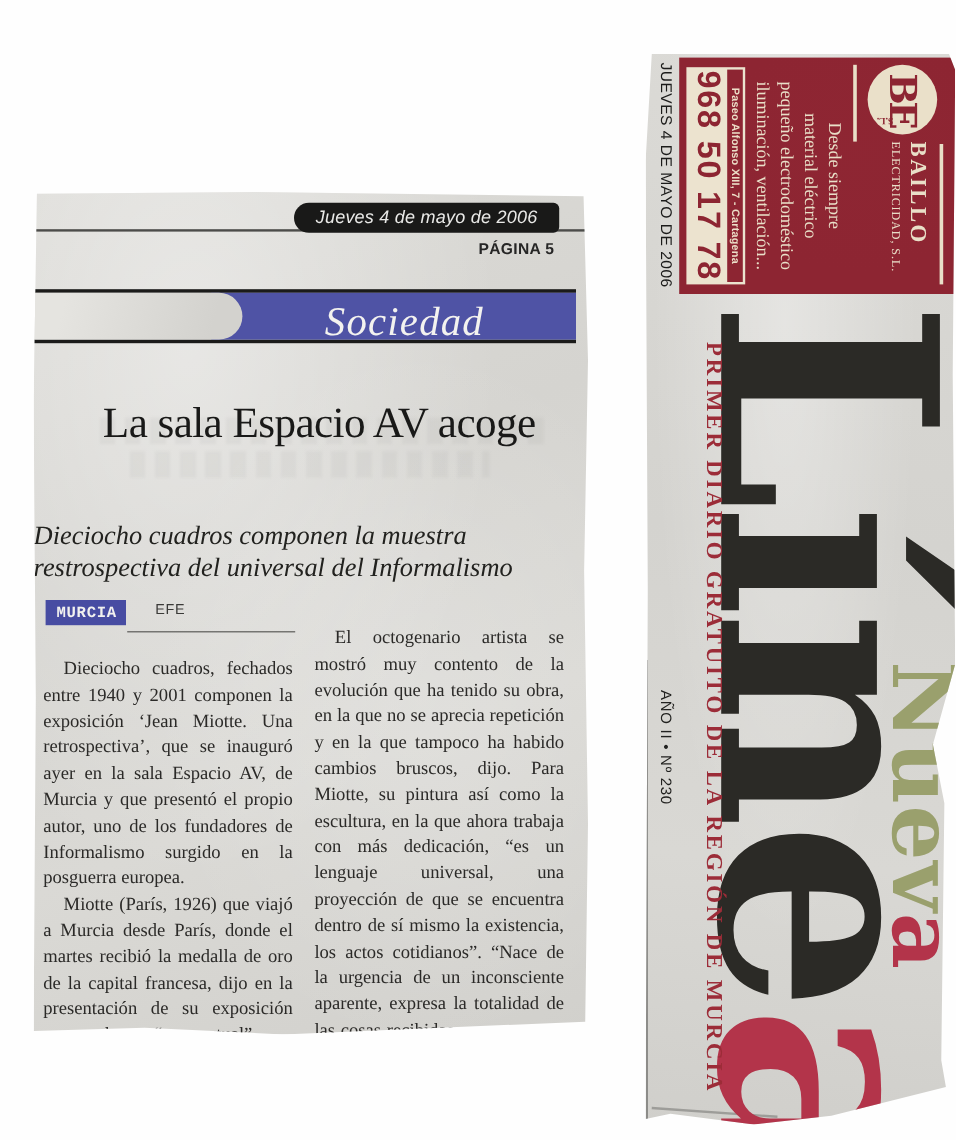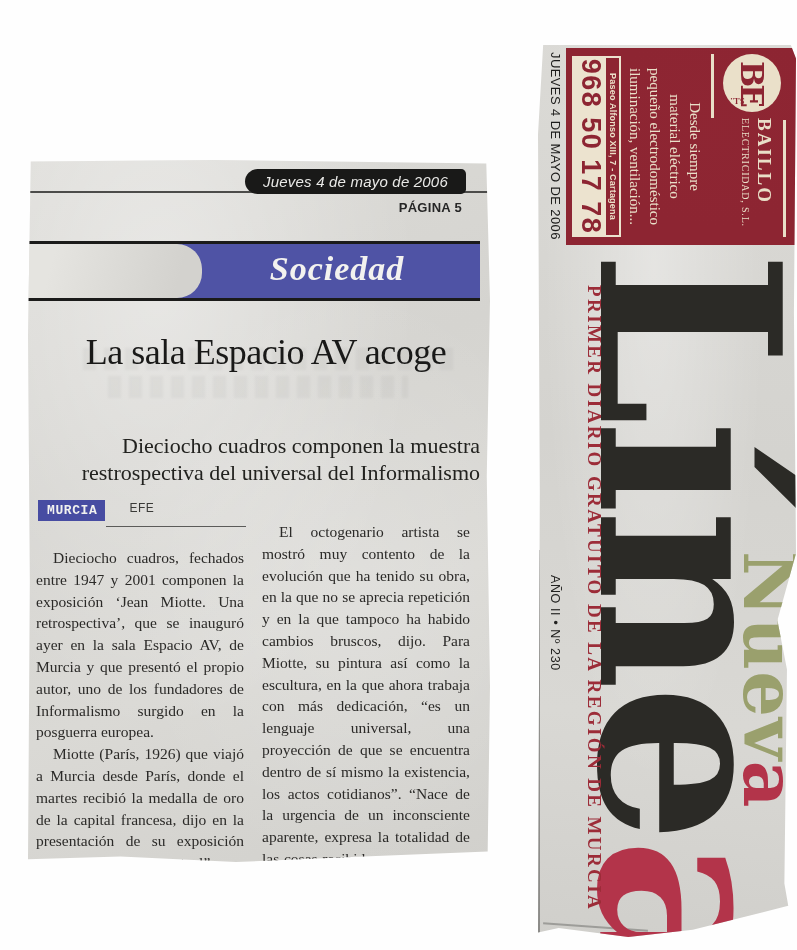--- a/index.html
+++ b/index.html
@@ -24,39 +24,39 @@
     position:absolute; left:217px; top:9px; width:221px; height:25px;
     background:#191918; border-radius:13px 5px 5px 13px;
     color:#e9e9e7; font-family:"Liberation Sans", sans-serif; font-style:italic;
     font-size:15px; line-height:25px; text-align:center; letter-spacing:.2px; z-index:4;
   }
   .page-num {
     position:absolute; right:28px; top:40px; color:#262626;
     font-family:"Liberation Sans", sans-serif; font-weight:bold; font-size:13px;
     letter-spacing:.3px;
   }
-  .section-band { position:absolute; left:0; top:81px; width:452px; height:60px;
-    border-top:3px solid #1b1b1a; border-bottom:3px solid #1b1b1a;font-weight:bold; }
+  .section-band { position:absolute; left:0; top:81px; width:452px; height:45px;
+    border-top:3px solid #1b1b1a; border-bottom:3px solid #1b1b1a; }
   .band-blue { position:absolute; left:148px; right:0; top:0; bottom:0; background:#4f53a5; }
   .band-cap  { position:absolute; left:0; top:0; bottom:0; width:174px;
     background:linear-gradient(105deg,#e5e4e0 15%,#d3d2ce 85%);
     border-radius:0 25px 25px 0; z-index:2; }
   .band-text { position:absolute; left:174px; right:8px; top:0; bottom:0; z-index:3;
     color:#f3f2ef; font-style:italic; font-size:34px; line-height:49px; text-align:center;
     letter-spacing:1px; }
   .ghost { position:absolute; left:55px; width:370px; height:22px; opacity:.5;
     background:repeating-linear-gradient(90deg, rgba(125,125,122,.14) 0 13px, transparent 13px 21px);
     filter:blur(1.5px); }
   .ghost.g1 { top:188px; } .ghost.g2 { top:216px; width:300px; left:80px; }
   .headline { position:absolute; left:22px; top:168px; width:432px; color:#191918;
     font-weight:400; }
   .headline .hl { display:block; white-space:nowrap; font-size:36px; line-height:48px;
     letter-spacing:-0.5px;text-align:center; }
-  .subhead { position:absolute; left:0; top:272px; width:452px; text-align:right;
-    color:#22221f; }
+  .subhead { position:absolute; left:0; top:272px; width:452px; text-align:left;
+    font-style:italic; color:#22221f; }
   .subhead .sh { display:block; white-space:nowrap; font-size:22px; line-height:27px; }
   .byline { position:absolute; left:10px; top:340px; height:22px; }
   .byline .loc { display:inline-block; background:#474ca2; color:#f1f1ef;
     font-family:Liberation Mono, monospace; font-weight:bold; font-size:13px;
     padding:3px 8px 3px 9px; letter-spacing:.6px; }
   .byline .agency { display:inline-block; margin-left:20px; color:#3a3a38;
     font-family:"Liberation Sans", sans-serif; font-size:12px; letter-spacing:.5px;
     vertical-align:2px; }
   .byline-rule { position:absolute; left:78px; top:366px; width:140px; height:1px;
     background:#5b5b59; }
@@ -158,21 +158,21 @@
       <span class="sh">restrospectiva del universal del Informalismo</span>
     </div>
 
     <div class="byline">
       <span class="loc">MURCIA</span>
       <span class="agency">EFE</span>
     </div>
     <div class="byline-rule"></div>
 
     <div class="col col1">
-      <p>Dieciocho cuadros, fechados entre 1947 y 2001 componen la exposición ‘Jean Miotte. Una retrospectiva’, que se inauguró ayer en la sala Espacio AV, de Murcia y que presentó el propio autor, uno de los fundadores de Informalismo surgido en la posguerra europea.</p>
+      <p>Dieciocho cuadros, fechados entre 1940 y 2001 componen la exposición ‘Jean Miotte. Una retrospectiva’, que se inauguró ayer en la sala Espacio AV, de Murcia y que presentó el propio autor, uno de los fundadores de Informalismo surgido en la posguerra europea.</p>
       <p>Miotte (París, 1926) que viajó a Murcia desde París, donde el martes recibió la medalla de oro de la capital francesa, dijo en la presentación de su exposición que su obra es “muy actual”.</p>
     </div>
     <div class="col col2">
       <p>El octogenario artista se mostró muy contento de la evolución que ha tenido su obra, en la que no se aprecia repetición y en la que tampoco ha habido cambios bruscos, dijo. Para Miotte, su pintura así como la escultura, en la que ahora trabaja con más dedicación, “es un lenguaje universal, una proyección de que se encuentra dentro de sí mismo la existencia, los actos cotidianos”. “Nace de la urgencia de un inconsciente aparente, expresa la totalidad de las cosas recibidas por una mano sensitiva”, afirmó Miotte.</p>
     </div>
   </article>
 
   <aside class="clip-right">
     <div class="edge-line"></div>
     <div class="bottom-line"></div>

